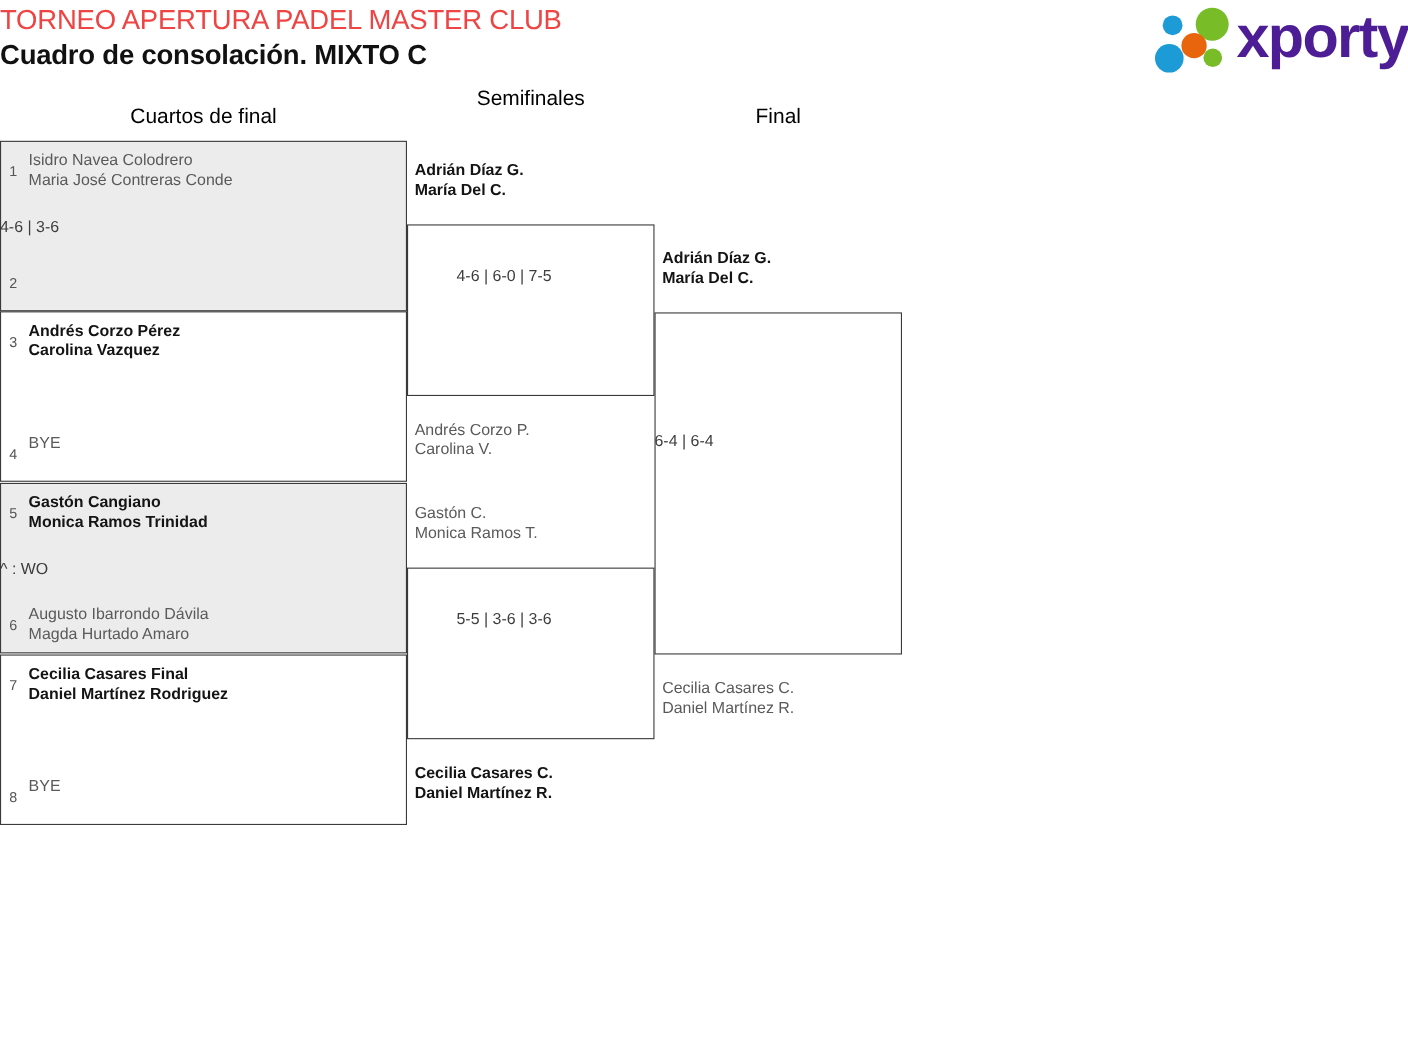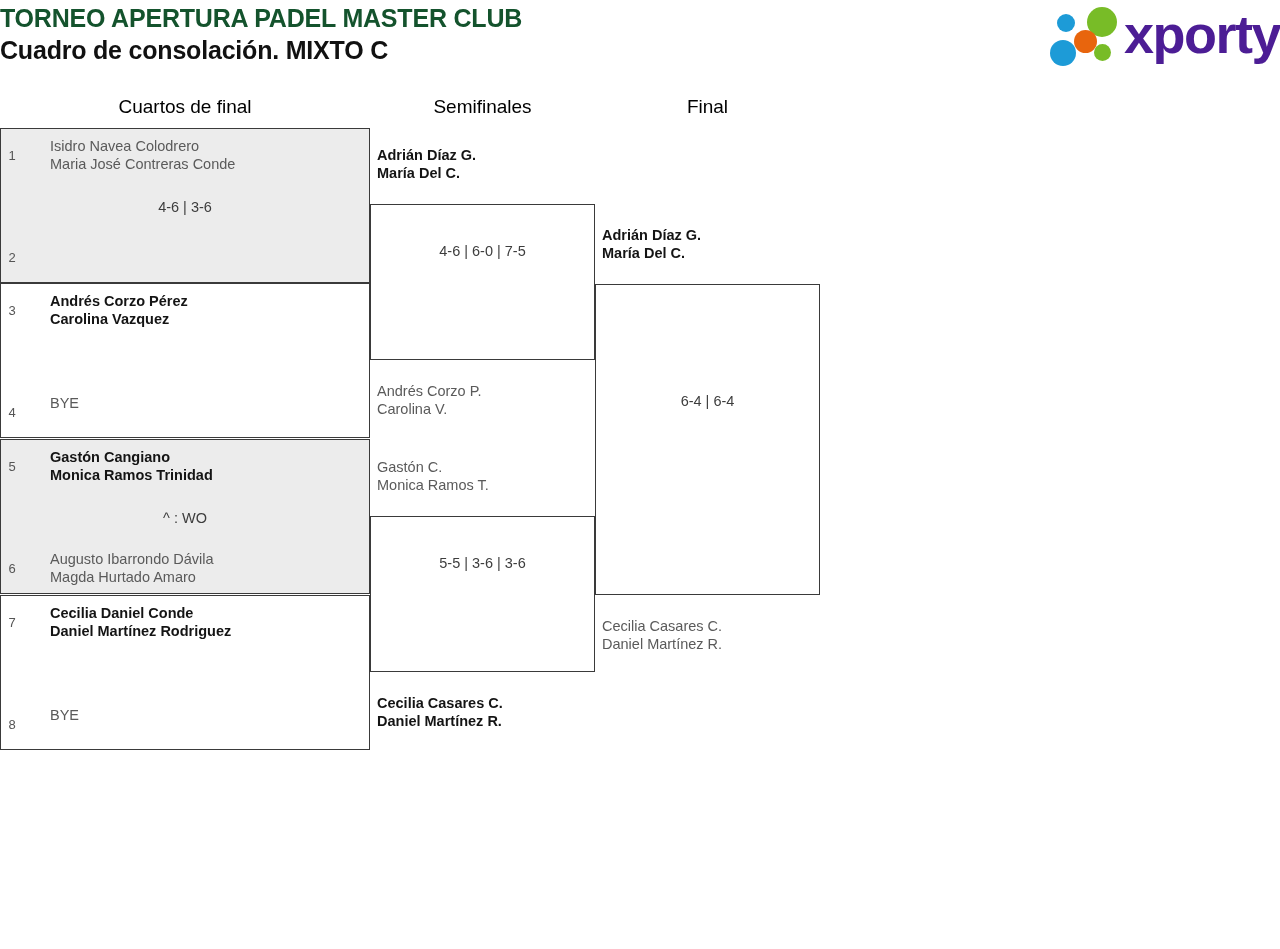--- a/index.html
+++ b/index.html
@@ -8,21 +8,21 @@
     background: #ffffff;
     font-family: "Liberation Sans", sans-serif;
     overflow: hidden;
   }
   .page { position: relative; width: 1280px; height: 949px; }
 
   
   .header { position: absolute; left: 0; top: 0; width: 1280px; height: 72px; }
   .title-block { position: absolute; left: 0; top: 2px; }
   .title-line1 {
-    font-size: 25px; font-weight: bold; color: #14532d;
+    font-size: 25px; font-weight: normal; color: #ef4444;
     letter-spacing: -0.2px; line-height: 32px; white-space: nowrap;
   }
   .title-line2 {
     font-size: 25px; font-weight: bold; color: #111111;
     letter-spacing: -0.2px; line-height: 32px; white-space: nowrap;
   }
 
   .logo { position: absolute; left: 1050px; top: 5px; width: 226px; height: 62px; }
   .logo-dots { position: absolute; left: 0; top: 2px; width: 74px; height: 58px; }
   .dot { position: absolute; border-radius: 50%; }
@@ -36,21 +36,21 @@
     font-size: 54px; font-weight: bold; color: #4c1d95;
     letter-spacing: -1.5px; line-height: 62px;
   }
 
   
   .round-header {
     position: absolute; font-size: 19px; color: #000000;
     text-align: center; line-height: 24px; white-space: nowrap;
   }
   .rh-r1 { left: 0px;   top: 95px; width: 370px; }
-  .rh-r2 { left: 370px; top: 95px; width: 225px; }
+  .rh-r2 { left: 370px; top: 78px; width: 225px; }
   .rh-r3 { left: 595px; top: 95px; width: 225px; }
 
   
   .bracket { position: absolute; left: 0; top: 0; width: 1280px; height: 949px; }
 
   .match { position: absolute; }
   .match-box {
     position: absolute; left: 0; top: 0; width: 100%; height: 100%;
     border: 1px solid #3a3a3a; background: transparent;
   }
@@ -64,42 +64,42 @@
   .team.loser  .tname { color: #5a5a5a; font-weight: normal; }
   .team.winner .tname { color: #141414; font-weight: bold; }
 
   .seed {
     position: absolute; left: 0; width: 24px;
     text-align: center; font-size: 13px; color: #555555;
     line-height: 18px;
   }
 
   .score {
-    position: absolute; width: 100%; text-align: center;
+    position: absolute; width: 100%; text-align: left;
     font-size: 14.5px; color: #3d3d3d; line-height: 18px;
   }
 
   
   .r1 { left: 0px; width: 370px; height: 155px; }
-  .r1 .team { padding-left: 26px; margin-left: 24px; }
+  .r1 .team { padding-left: 26px; }
   .r1 .team.t-top { top: 9px; }
   .r1 .team.t-bot { top: 111px; }
   .r1 .seed.s-top { top: 19px; }
   .r1 .seed.s-bot { top: 121px; }
   .r1 .seed.s-single { top: 121px; }
   .r1 .score { top: 70px; }
 
   .r1-m1 { top: 128px; }
   .r1-m2 { top: 283px; }
   .r1-m3 { top: 439px; }
   .r1-m4 { top: 595px; }
 
   
   .r2 { left: 370px; width: 225px; height: 156px; }
-  .r2 .score { top: 38px; }
+  .r2 .score { top: 38px; margin-left: 45px; }
   .r2 .team { padding-left: 7px; }
   .r2 .team.t-above { top: -58px; }
   .r2 .team.t-below { top: 178px; }
 
   .r2-m1 { top: 204px; }
   .r2-m2 { top: 516px; border-radius: 22px; }
 
   
   .r3 { left: 595px; width: 225px; height: 311px; }
   .r3 .score { top: 108px; }
@@ -175,21 +175,21 @@
       <div class="team t-bot loser">
         <span class="tname">Augusto Ibarrondo Dávila</span>
         <span class="tname">Magda Hurtado Amaro</span>
       </div>
     </div>
 
     <div class="match r1 r1-m4">
       <div class="match-box"></div>
       <div class="seed s-top">7</div>
       <div class="team t-top winner">
-        <span class="tname">Cecilia Daniel Conde</span>
+        <span class="tname">Cecilia Casares Final</span>
         <span class="tname">Daniel Martínez Rodriguez</span>
       </div>
       <div class="score"></div>
       <div class="seed s-single">8</div>
       <div class="team t-bot loser">
         <span class="tname">BYE</span>
       </div>
     </div>
 
     <div class="match r2 r2-m1">

